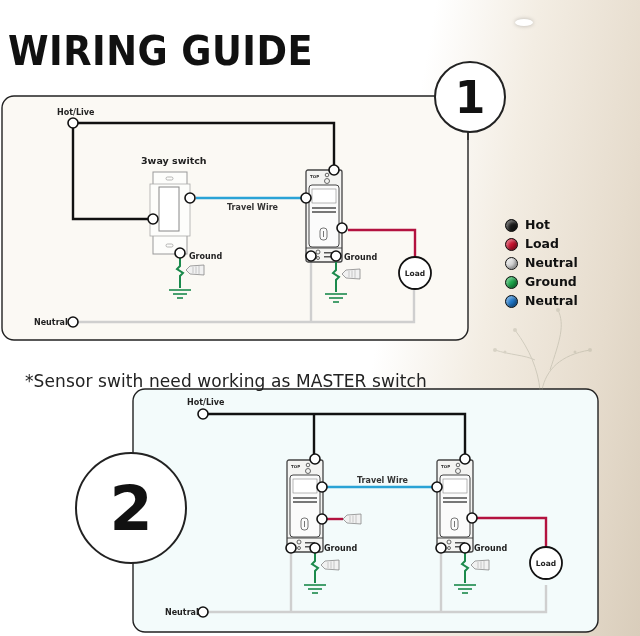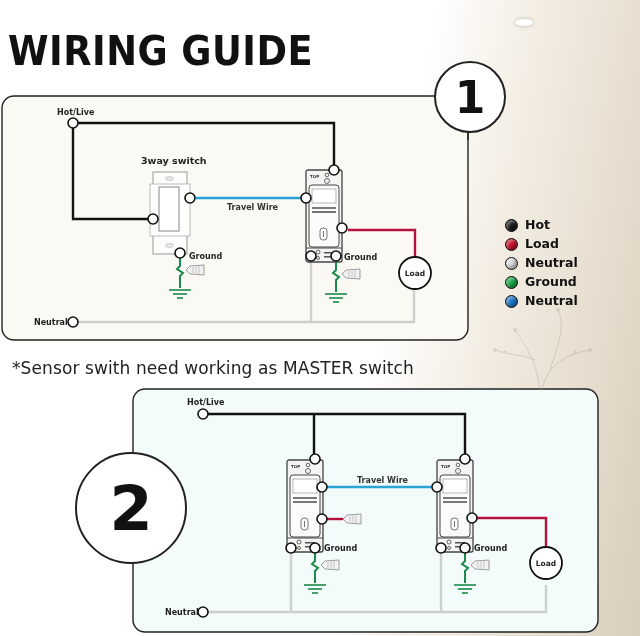--- a/index.html
+++ b/index.html
@@ -11,21 +11,21 @@
   .title {
     position:absolute; left:8px; top:28px; margin:0;
     font-family:"DejaVu Sans", sans-serif; font-weight:bold; font-size:40px;
     letter-spacing:0.5px; color:#111; transform:scaleX(0.92); transform-origin:left top;
   }
   .ceiling-light {
     position:absolute; left:515px; top:19px; width:18px; height:7px; border-radius:50%;
     background:#fff; box-shadow:0 0 4px rgba(0,0,0,0.25);
   }
   .note {
-    position:absolute; left:12px; top:358px; margin:0; font-size:17px; color:#222;
+    position:absolute; left:12px; top:358px; margin:13px; font-size:17px; color:#222;
     font-family:"DejaVu Sans", sans-serif; font-weight:normal; letter-spacing:0.1px;
   }
   .legend {
     position:absolute; left:505px; top:216px; display:flex; flex-direction:column; gap:3px;
   }
   .legend-item { display:flex; align-items:flex-end; gap:7px; height:16px; }
   .legend-dot {
     width:13px; height:13px; border-radius:50%; border:1.4px solid #111; box-sizing:border-box;
     box-shadow: inset -2px -2px 3px rgba(0,0,0,0.35), inset 2px 2px 3px rgba(255,255,255,0.4);
   }

